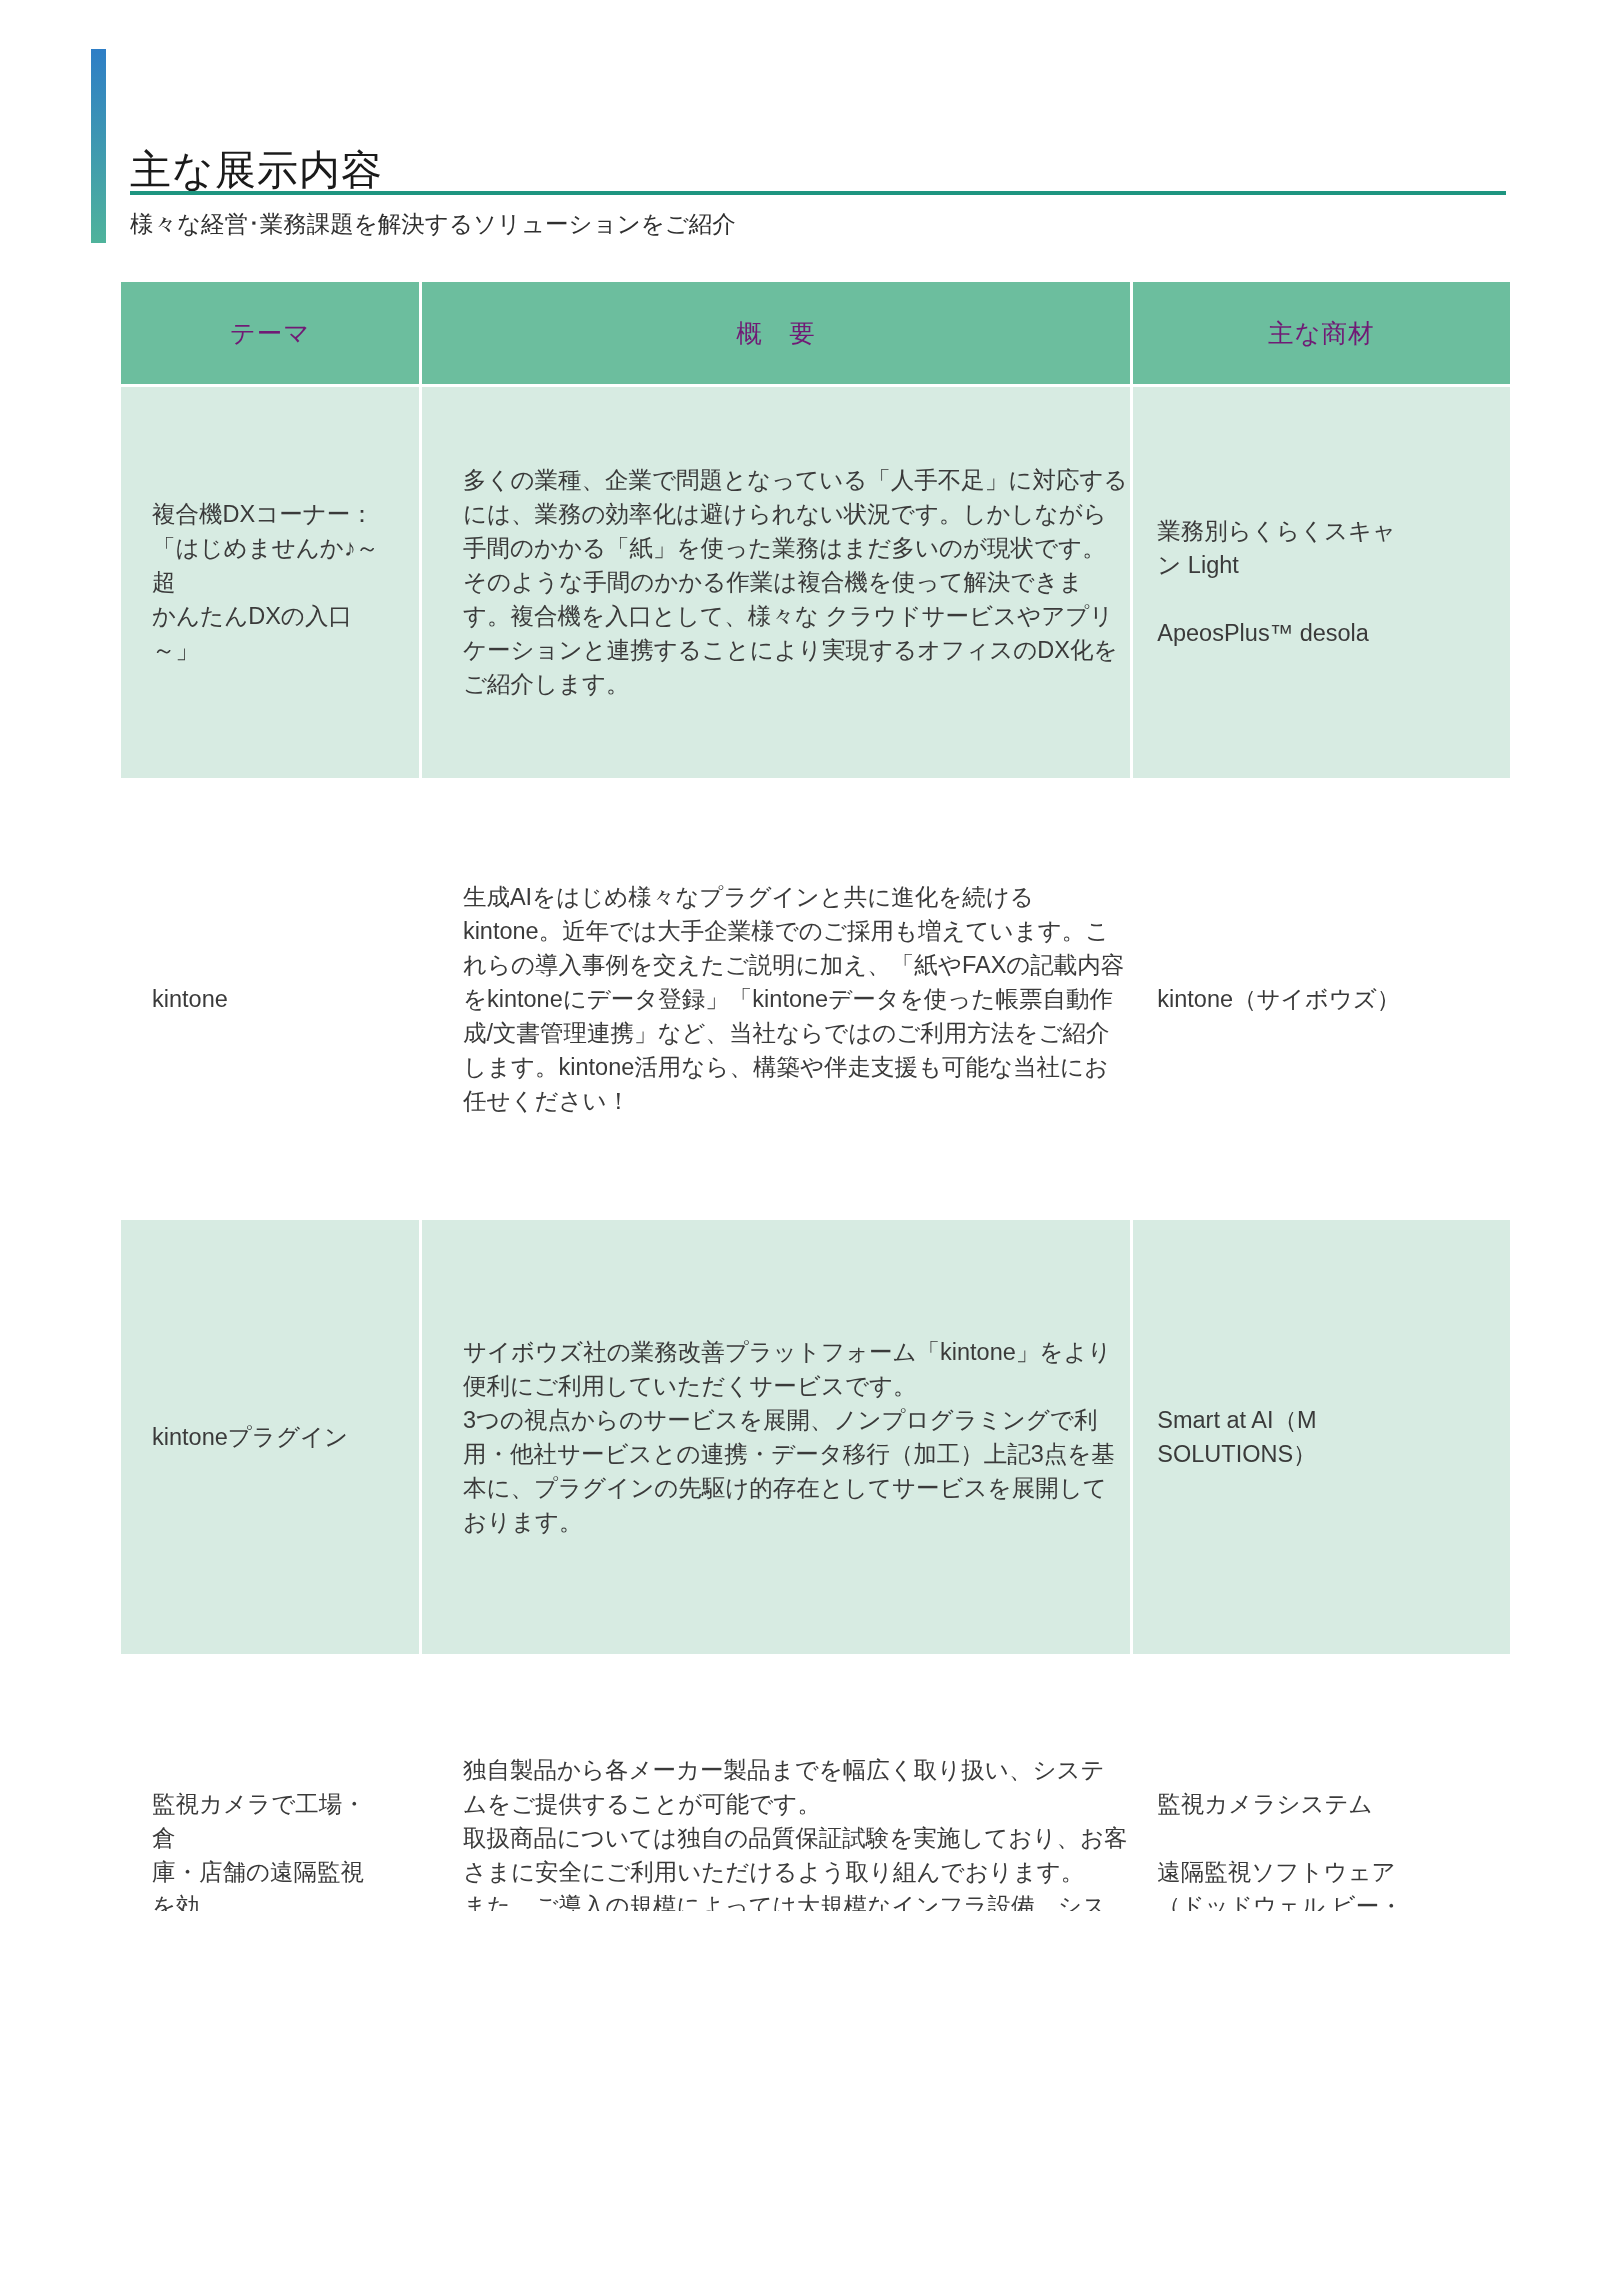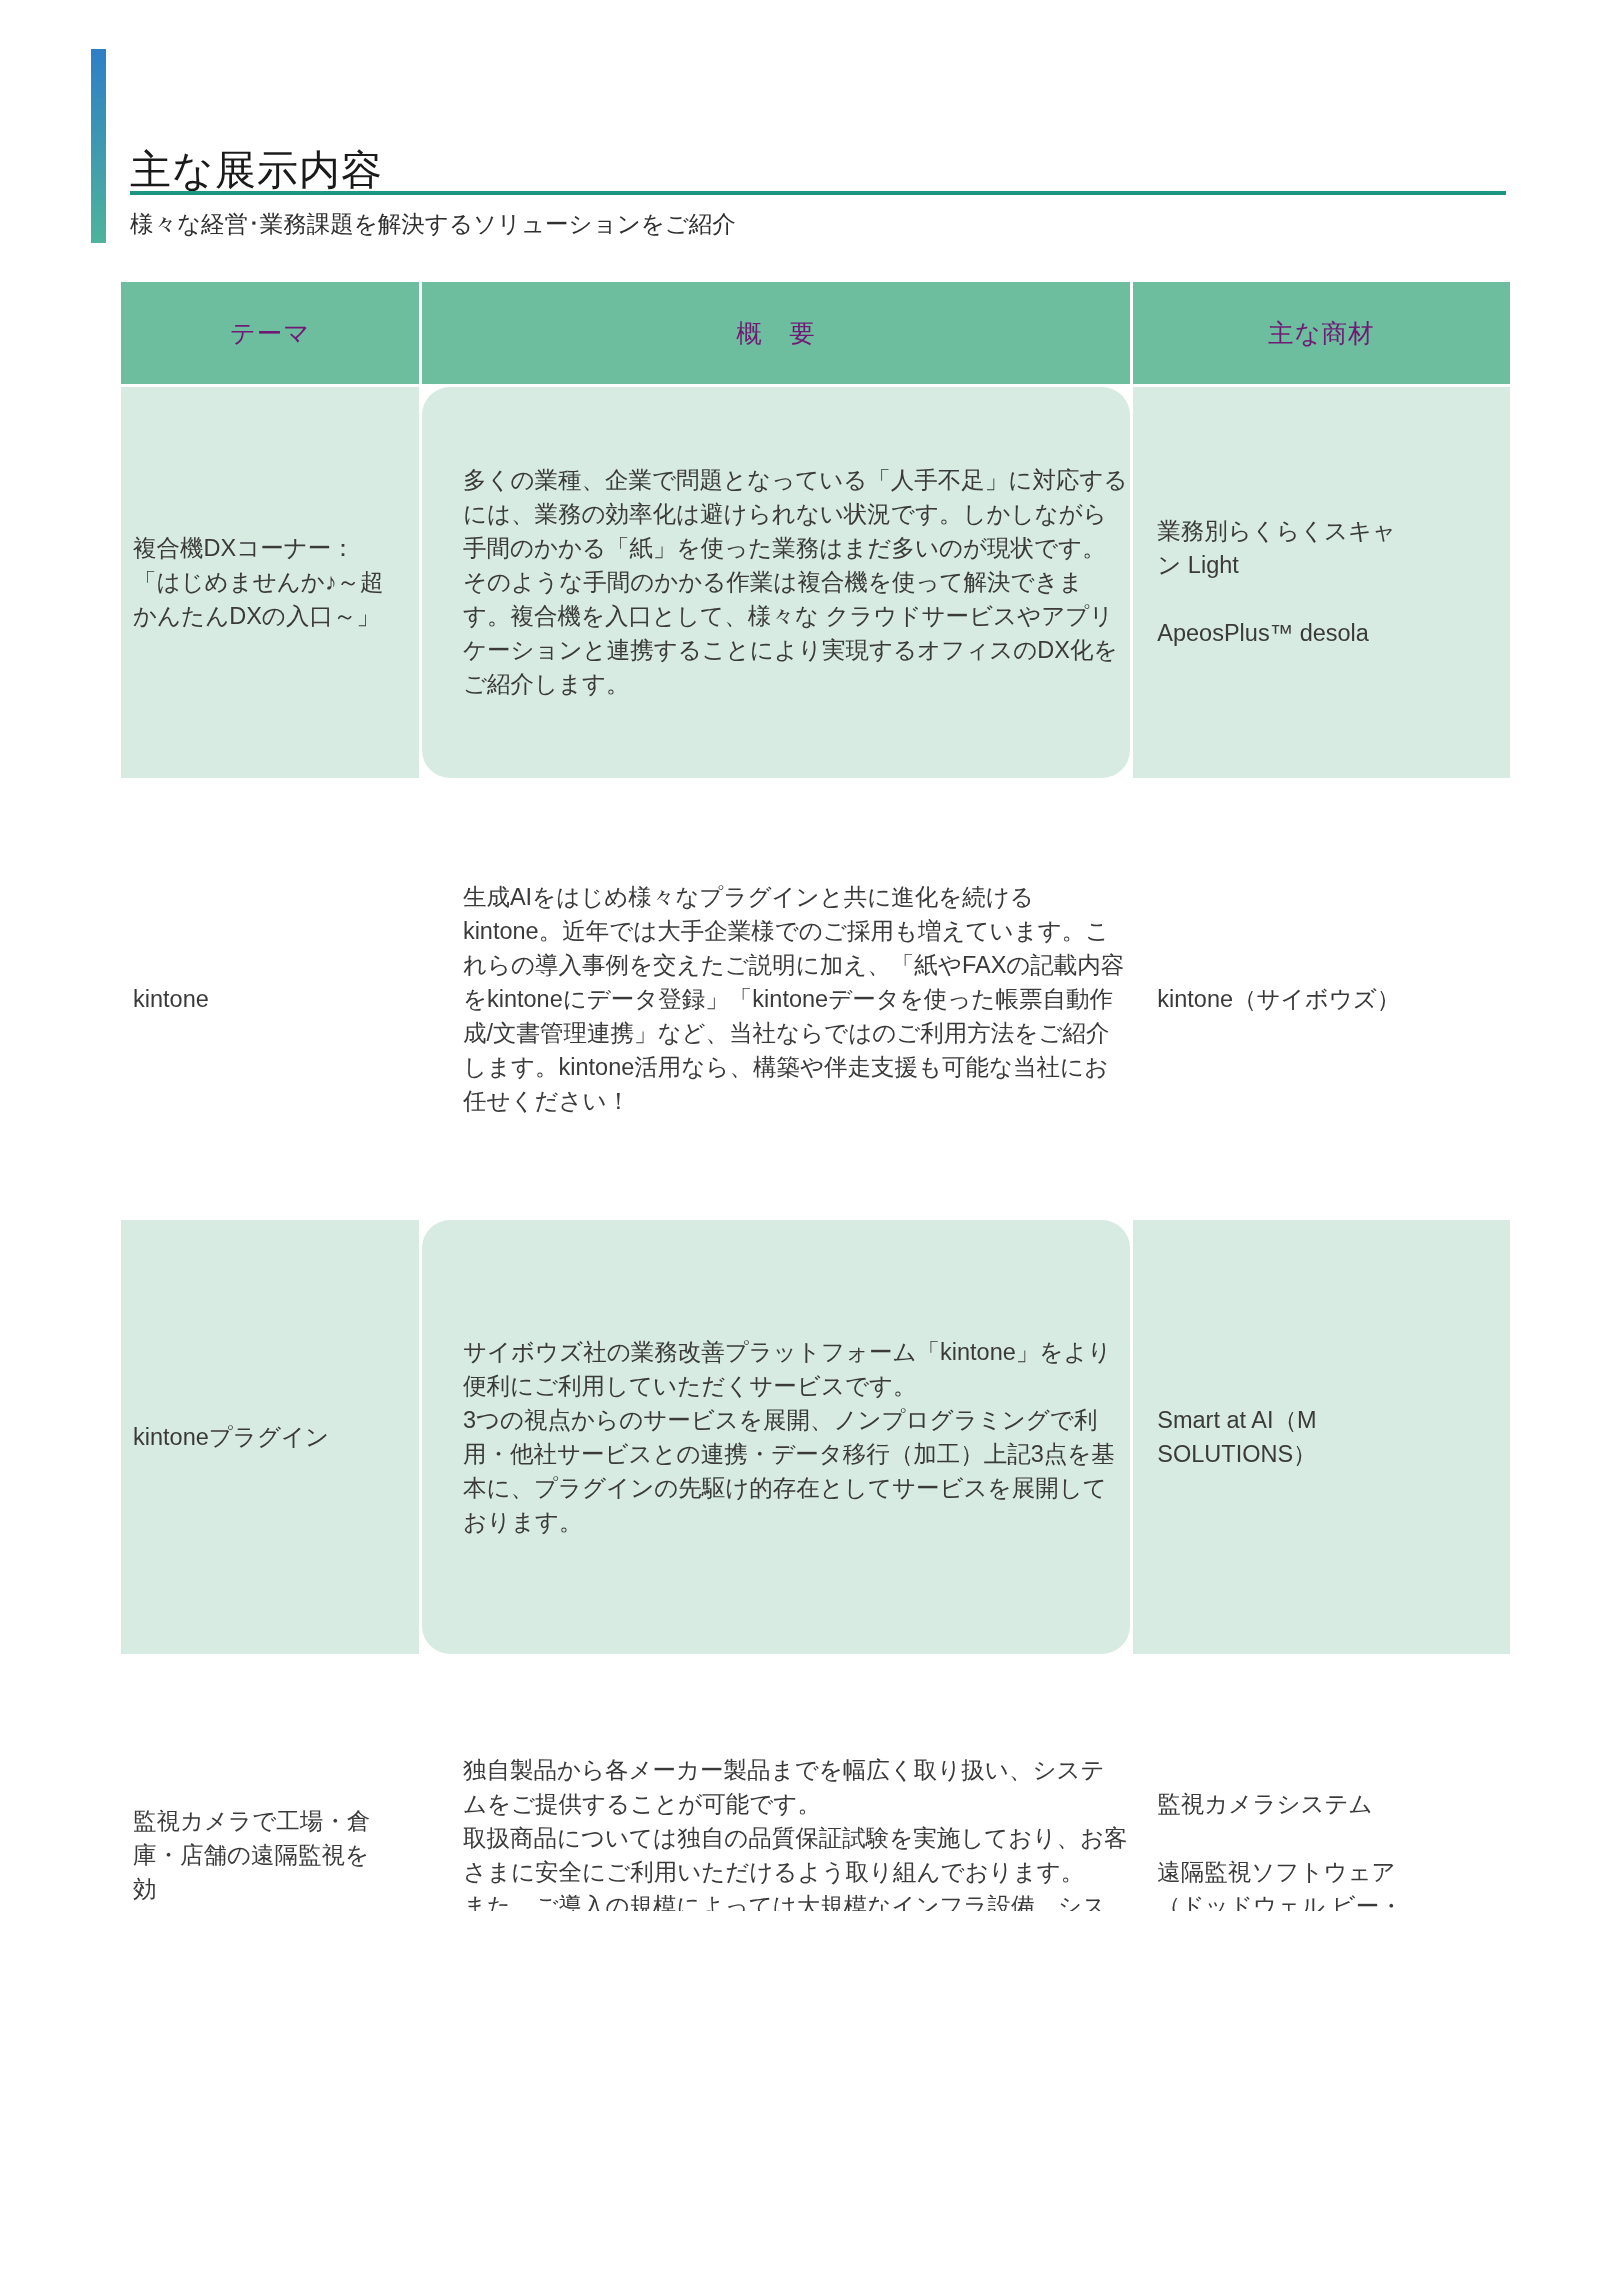--- a/index.html
+++ b/index.html
@@ -64,22 +64,22 @@
   .td {
     display: flex;
     align-items: center;
     font-size: 23.5px;
     line-height: 34px;
     color: #3a3a3a;
     white-space: pre-line;
     box-sizing: border-box;
   }
   .mint { background: var(--row-mint, #D7EBE2); }
-  .c-theme    { padding: 0 31px 0 12px; }
-  .c-overview { padding: 0 2px 0 41px; border-radius: 28px; }
+  .c-theme    { padding: 0 31px 0 31px; }
+  .c-overview { padding: 0 2px 0 41px; }
   .c-products { padding: 0 106px 0 24.5px; }
   .footer-note {
     position: absolute;
     left: 86px; top: 2159px;
     font-size: 19.6px;
     color: #2f2f2f;
     white-space: nowrap;
   }
   .bottom-bar {
     position: absolute;

